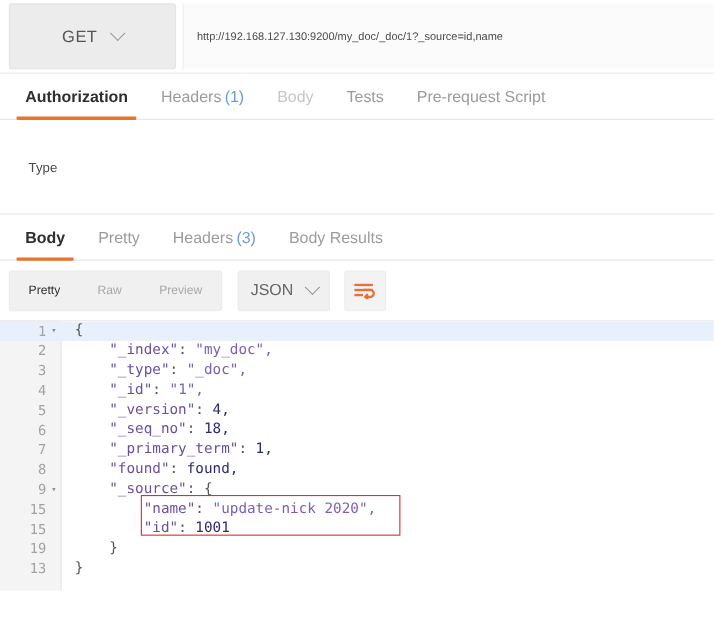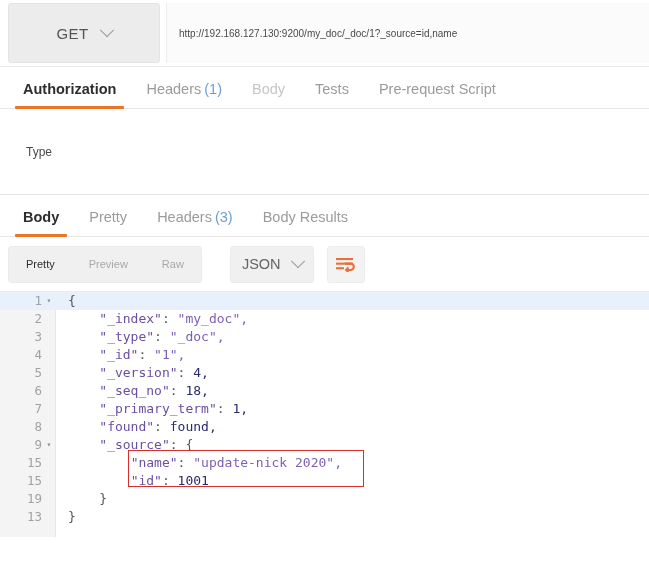--- a/index.html
+++ b/index.html
@@ -155,21 +155,21 @@
   }
   .seg-item {
     padding: 0 17px;
     font-size: 11px;
     color: #a8a8a8;
     cursor: pointer;
     line-height: 35px;
   }
   .seg-item.active { color: #2e2e2e; }
   .fmt-select {
-    margin-left: 28px;
+    margin-left: 14px;
     width: 84px;
     height: 37px;
     background: #f0f0f0;
     border: 1px solid #ebebeb;
     border-radius: 3px;
     display: flex;
     align-items: center;
     box-sizing: border-box;
     cursor: pointer;
   }
@@ -301,22 +301,22 @@
 <div class="tabstrip" id="response-tabs">
     <div class="tab active"><span>Body</span></div>
     <div class="tab"><span>Pretty</span></div>
     <div class="tab"><span>Headers</span><span class="badge">(3)</span></div>
     <div class="tab"><span>Body Results</span></div>
   </div>
 
 <div class="resp-toolbar">
   <div class="seg" id="view-modes">
       <div class="seg-item active">Pretty</div>
+      <div class="seg-item">Raw</div>
       <div class="seg-item">Preview</div>
-      <div class="seg-item">Raw</div>
     </div>
   <div class="fmt-select">
     <span class="fmt-value">JSON</span>
     <span class="chev"></span>
   </div>
   <div class="wrap-btn">
     <svg width="19" height="15" viewBox="0 0 19 15">
       <rect x="0" y="1" width="17" height="2.1" fill="#e8703a"></rect>
       <rect x="0" y="5.6" width="17" height="2.1" fill="#e8703a"></rect>
       <rect x="0" y="10.2" width="8" height="2.1" fill="#e8703a"></rect>

